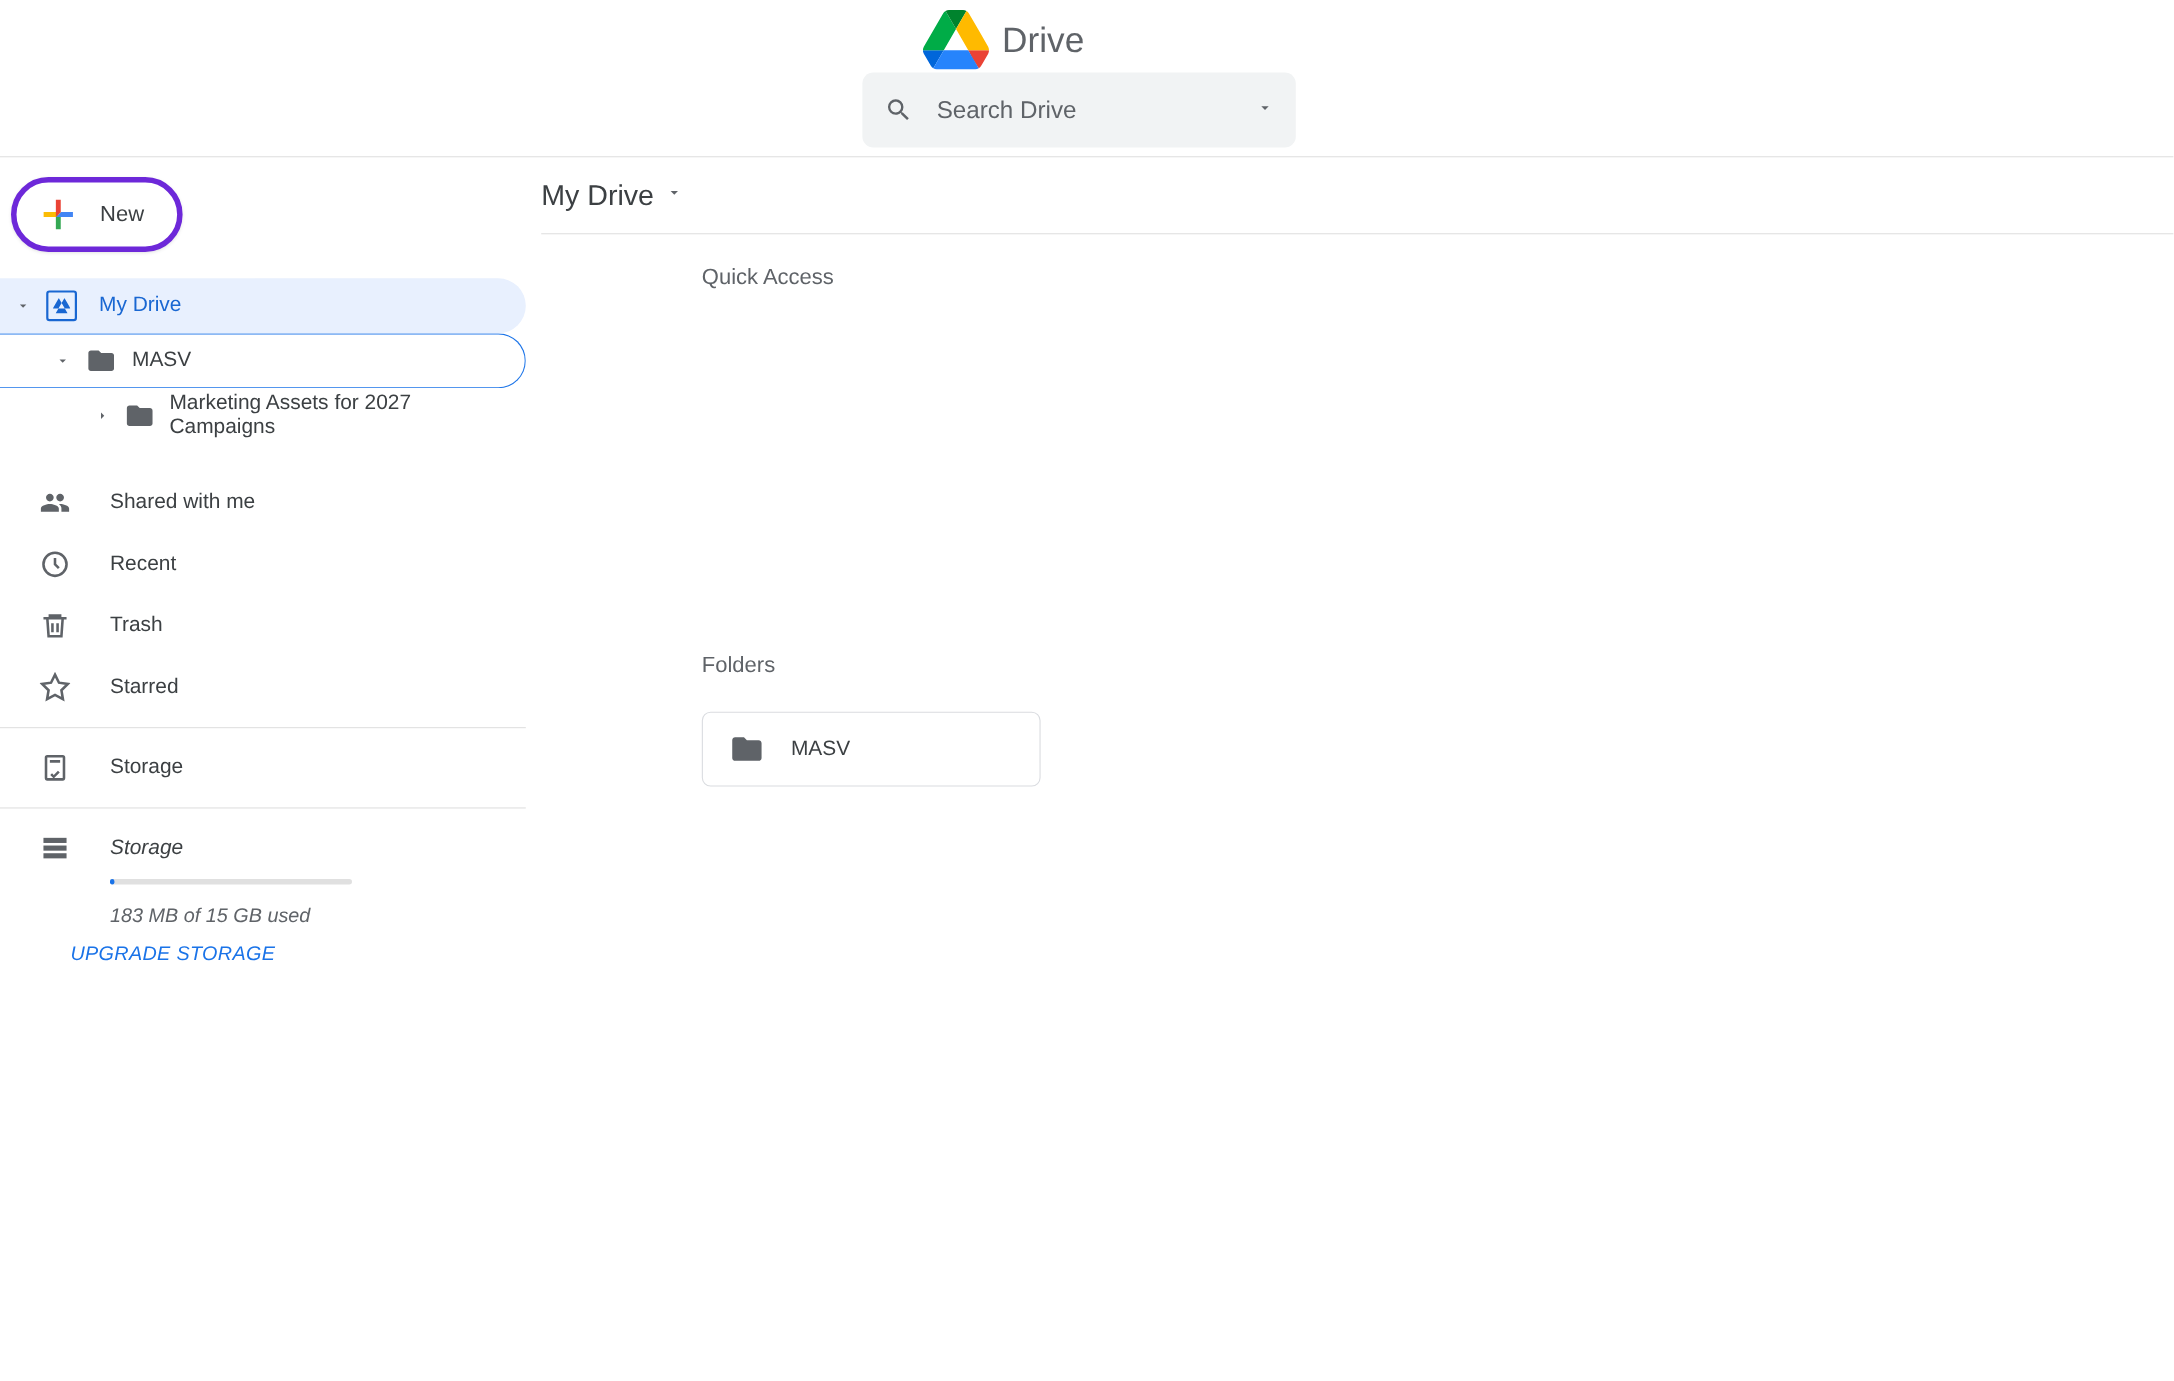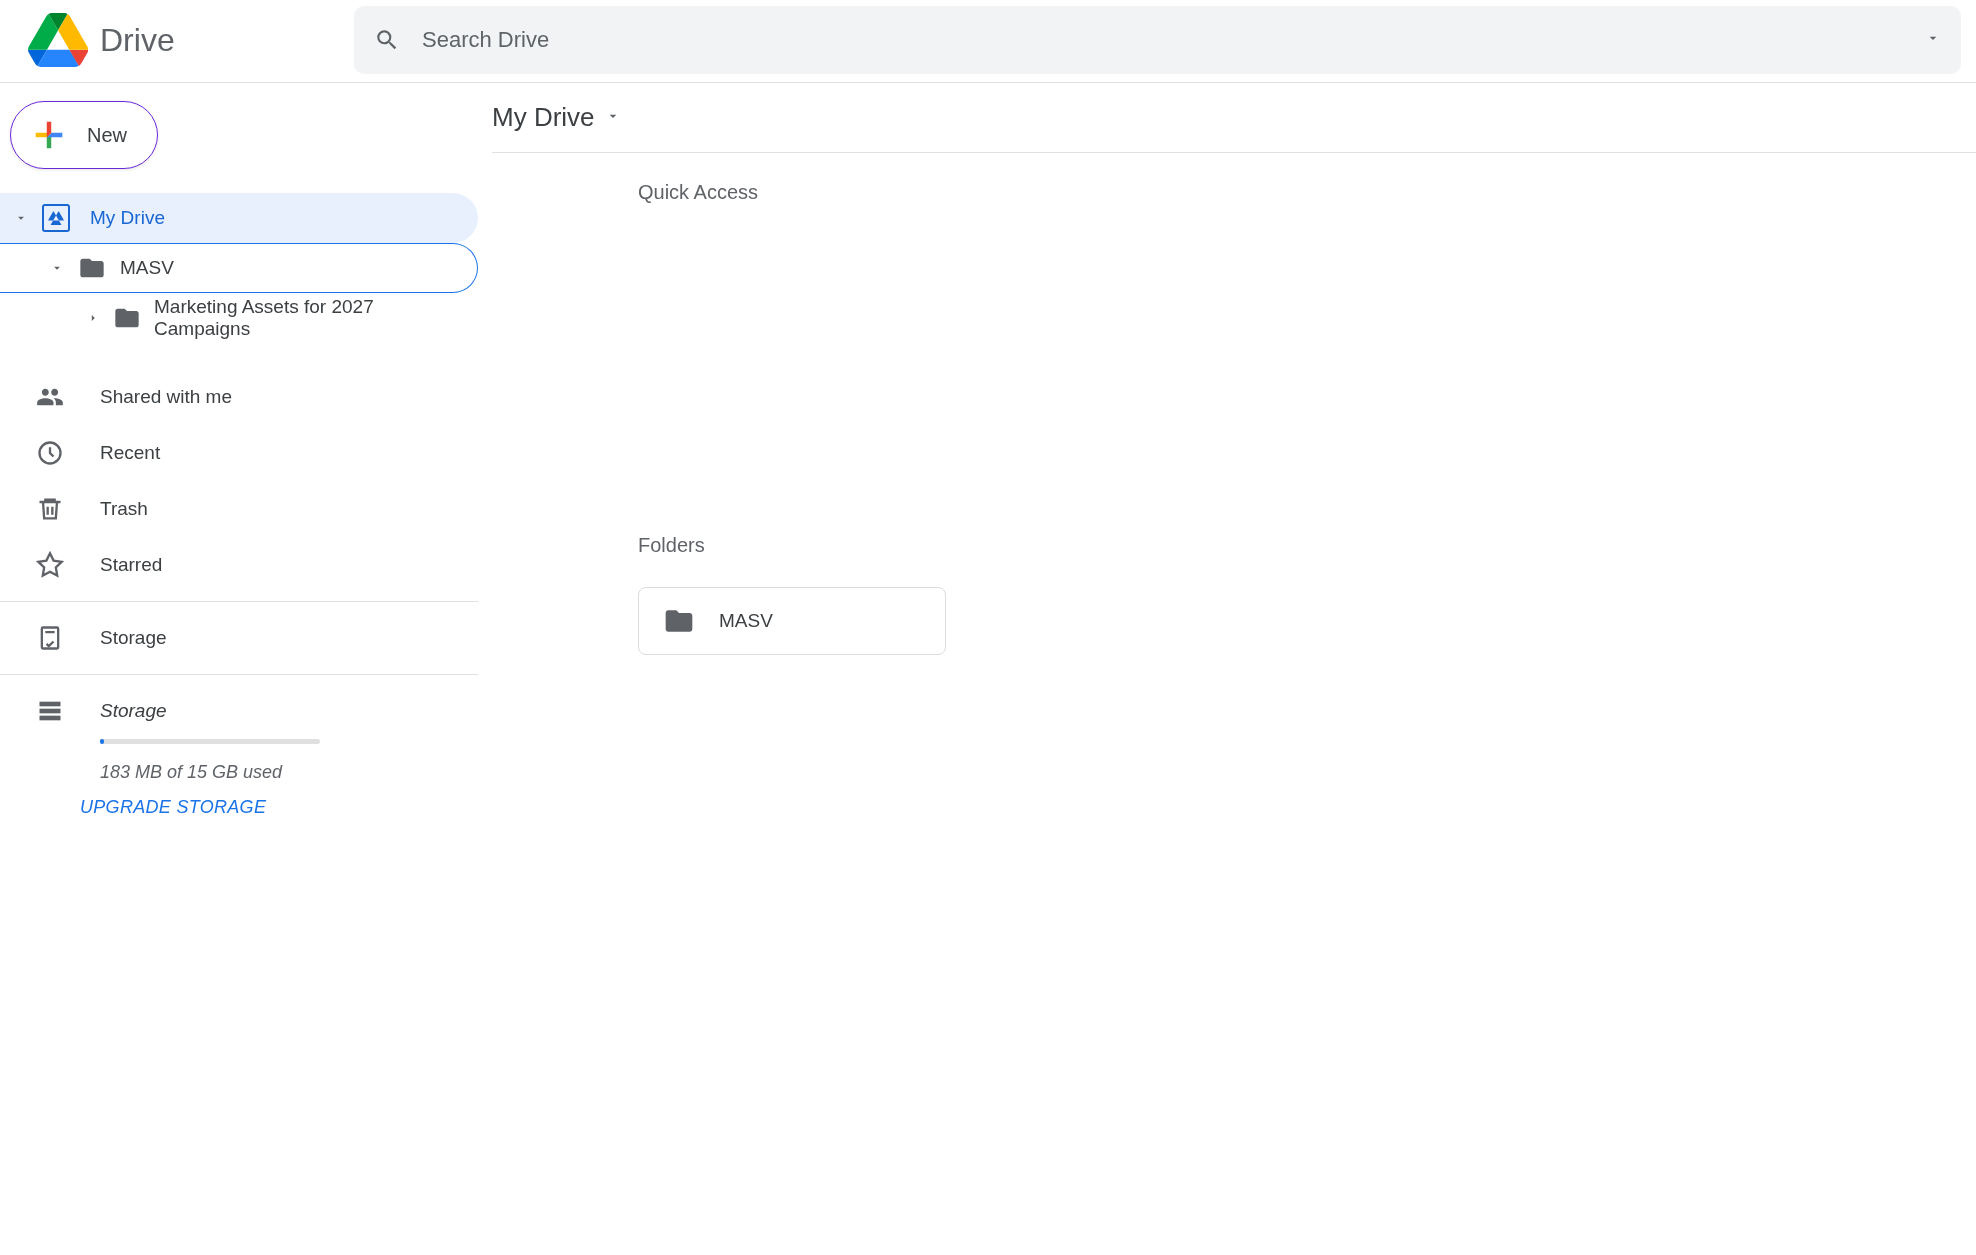--- a/index.html
+++ b/index.html
@@ -1,30 +1,30 @@
 <!DOCTYPE html>
 <html><head>
 <meta charset="utf-8">
 <style>
   * { box-sizing: border-box; }
   html, body { margin:0; padding:0; font-family: Arial, sans-serif; color:#3c4043; background:#fff; }
-  .top-area { display:flex; align-items:center; padding:6px 0 8px 0; border-bottom:1px solid #e0e0e0; }
+  .top-area { display:flex; align-items:center; padding:6px 0 8px 0; border-bottom:1px solid #e0e0e0;flex-direction:column; }
   .logo-block { display:flex; align-items:center; width:354px; padding-left:28px; }
   .logo-svg { width:60px; height:60px; }
   .app-name { font-size:32px; color:#5f6368; margin-left:12px; }
   .search-wrapper { flex:1; padding-right:15px; }
   .search-bar { background:#f1f3f4; border-radius:10px; height:68px; display:flex; align-items:center; padding:0 20px; }
   .search-icon { color:#5f6368; margin-right:20px; display:flex; }
   .search-input { border:none; background:transparent; outline:none; font-size:22px; color:#0c4a6e; flex:1; }
   .search-input::placeholder { color:#5f6368; }
   .dropdown-caret { color:#5f6368; }
 
   .body-area { display:flex; }
   .sidebar { width:478px; flex-shrink:0; padding-top:18px; }
-  .new-button { margin-left:10px; background:#fff; border:1px solid #6d28d9; border-radius:34px; height:68px; padding:0 30px 0 18px; display:inline-flex; align-items:center; box-shadow:0 1px 3px rgba(60,64,67,.15); cursor:pointer; }
+  .new-button { margin-left:10px; background:#fff; border:5px solid #6d28d9; border-radius:34px; height:68px; padding:0 30px 0 18px; display:inline-flex; align-items:center; box-shadow:0 1px 3px rgba(60,64,67,.15); cursor:pointer; }
   .plus-icon { width:40px; height:40px; display:flex; align-items:center; justify-content:center; margin-right:18px; }
   .new-label { font-size:20px; color:#3c4043; font-weight:500; }
 
   .tree { margin-top:24px; }
   .tree-row { display:flex; align-items:center; height:50px; font-size:19px; color:#3c4043; cursor:pointer; border-radius:0 25px 25px 0; padding-right:12px; }
   .tree-row.active { background:#e8f0fe; color:#1967d2; font-weight:500; }
   .tree-row.outlined { background:#fff; border:1px solid #1a73e8; border-left:none; border-radius:0 25px 25px 0; }
   .caret-col { width:30px; display:flex; justify-content:center; color:#5f6368; }
   .icon-col { width:40px; display:flex; justify-content:center; align-items:center; color:#5f6368; }
   .indent0 .caret-col { margin-left:6px; }
@@ -37,21 +37,21 @@
   .nav-row { display:flex; align-items:center; height:56px; padding-left:36px; font-size:19px; color:#3c4043; cursor:pointer; }
   .nav-icon { width:64px; color:#5f6368; display:flex; align-items:center; }
   .divider { border-top:1px solid #e0e0e0; margin:8px 0; }
 
   .storage-block { padding-left:36px;font-style:italic; }
   .storage-header { display:flex; align-items:center; height:56px; font-size:19px; color:#3c4043; }
   .storage-bar-wrap { margin-left:64px; width:220px; }
   .storage-bar { height:5px; background:#e0e0e0; position:relative; border-radius:3px; }
   .storage-bar-fill { position:absolute; left:0; top:0; height:100%; width:2%; background:#1a73e8; border-radius:3px; }
   .storage-text { margin-left:64px; margin-top:18px; font-size:18px; color:#5f6368; }
-  .upgrade-link { margin-left:44px; margin-top:14px; font-size:18px; font-weight:500; color:#1a73e8; letter-spacing:.3px; cursor:pointer; }
+  .upgrade-link { margin-left:28px; margin-top:14px; font-size:18px; font-weight:500; color:#1a73e8; letter-spacing:.3px; cursor:pointer; }
 
   .main { flex:1; padding-left:14px; }
   .breadcrumb-row { display:flex; align-items:center; height:70px; border-bottom:1px solid #e0e0e0; }
   .breadcrumb { font-size:26px; color:#3c4043; margin-right:10px; }
   .content { padding-left:146px; padding-top:28px; }
   .section-title { font-size:20px; color:#5f6368; font-weight:500; }
   .folders-area { margin-top:330px; }
   .folder-card { margin-top:30px; width:308px; height:68px; border:1px solid #dadce0; border-radius:8px; display:flex; align-items:center; padding-left:24px; cursor:pointer; }
   .folder-card .folder-icn { color:#5f6368; margin-right:24px; display:flex; }
   .folder-card .folder-name { font-size:19px; color:#3c4043; font-weight:500; }

